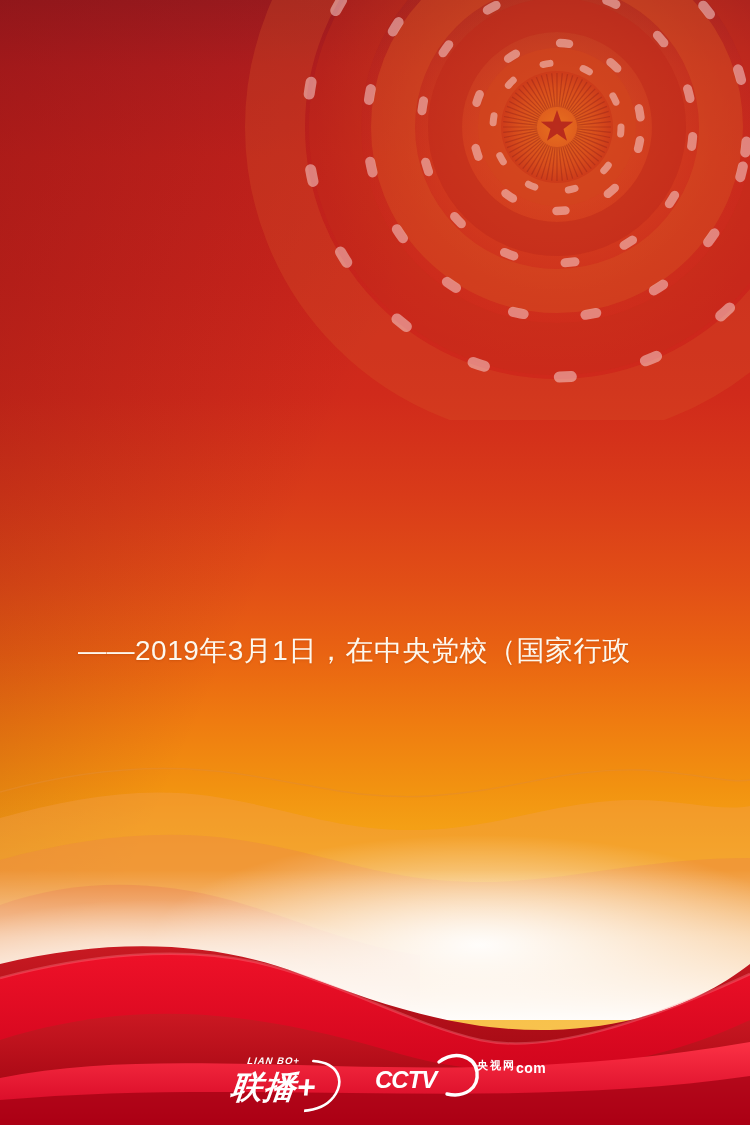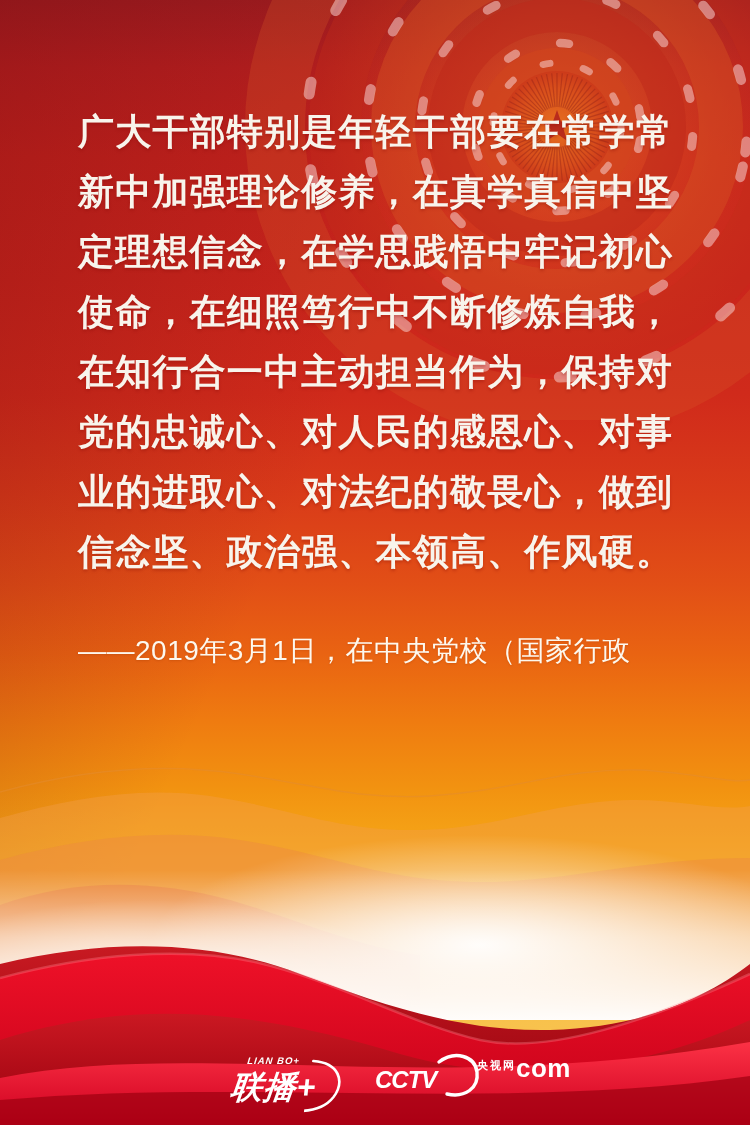--- a/index.html
+++ b/index.html
@@ -50,21 +50,21 @@
   }
   .lianbo-swoosh{position:absolute;right:-8px;top:0;}
   .logo-cctv{position:relative;width:146px;height:58px;color:#fff;}
   .cctv-main{
     position:absolute;left:0;top:12px;font-size:24px;font-weight:bold;
     font-style:italic;letter-spacing:-1px;
   }
   .cctv-swoosh{position:absolute;left:58px;top:-4px;}
   .cctv-col{position:absolute;left:102px;top:4px;display:flex;}
   .cctv-cn{font-size:11px;letter-spacing:2px;font-weight:bold;white-space:nowrap;}
-  .cctv-com{font-size:26px;font-weight:bold;line-height:20px;letter-spacing:.5px;}
+  .cctv-com{font-size:14px;font-weight:bold;line-height:20px;letter-spacing:.5px;}
 </style>
 </head>
 <body>
 
 <div class="poster">
 
   <div class="sun-tint"></div>
   <svg class="sunburst" width="750" height="420" viewBox="0 0 750 420">
     <defs>
       <radialGradient id="cGlow" cx="50%" cy="50%" r="50%">
@@ -148,30 +148,20 @@
     <g stroke="rgba(246,206,204,.55)" fill="none" stroke-linecap="round">
       <circle cx="557" cy="127" r="64" stroke-width="7" stroke-dasharray="7 34"></circle>
       <circle cx="557" cy="127" r="84" stroke-width="8.5" stroke-dasharray="9 46" transform="rotate(9 557 127)"></circle>
       <circle cx="557" cy="127" r="136" stroke-width="9" stroke-dasharray="10 52" transform="rotate(4 557 127)"></circle>
       <circle cx="557" cy="127" r="190" stroke-width="10" stroke-dasharray="11 62" transform="rotate(12 557 127)"></circle>
       <circle cx="557" cy="127" r="250" stroke-width="11" stroke-dasharray="12 76" transform="rotate(6 557 127)"></circle>
     </g>
     <polygon points="557,110 561,121.5 573.2,121.7 563.5,129.1 567,140.8 557,133.8 547,140.8 550.5,129.1 540.8,121.7 553,121.5" fill="#b5261c" opacity=".92"></polygon>
   </svg>
 
-  <div class="quote">
-    <div class="qline">广大干部特别是年轻干部要在常学常</div>
-    <div class="qline">新中加强理论修养，在真学真信中坚</div>
-    <div class="qline">定理想信念，在学思践悟中牢记初心</div>
-    <div class="qline">使命，在细照笃行中不断修炼自我，</div>
-    <div class="qline">在知行合一中主动担当作为，保持对</div>
-    <div class="qline">党的忠诚心、对人民的感恩心、对事</div>
-    <div class="qline">业的进取心、对法纪的敬畏心，做到</div>
-    <div class="qline">信念坚、政治强、本领高、作风硬。</div>
-  </div>
 
   <div class="attribution">
     <div>——2019年3月1日，在中央党校（国家行政</div>
   </div>
 
   <svg class="mountains" width="750" height="280" viewBox="0 0 750 280">
     <defs>
       <linearGradient id="mistV" x1="0" y1="0" x2="0" y2="1">
         <stop offset="0%" stop-color="rgba(255,255,255,0)"></stop>
         <stop offset="45%" stop-color="rgba(255,255,255,.55)"></stop>

